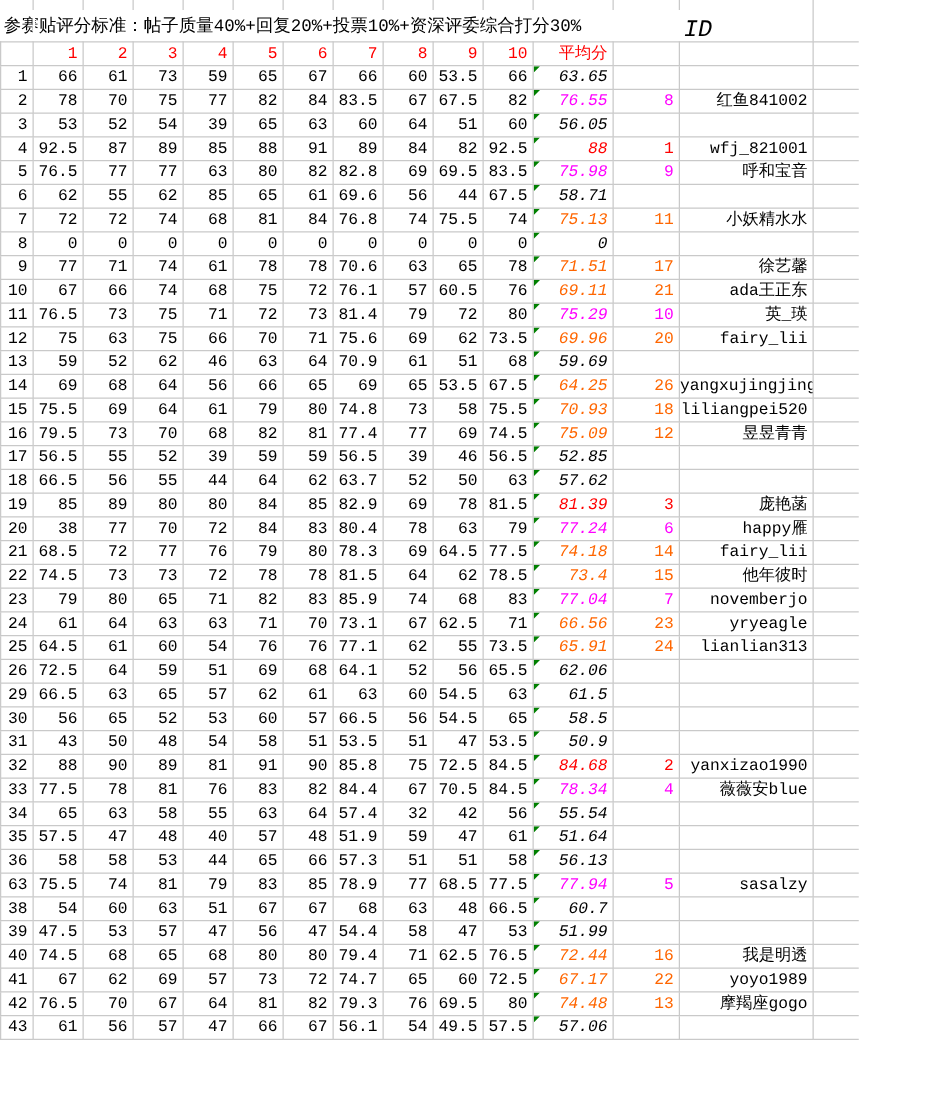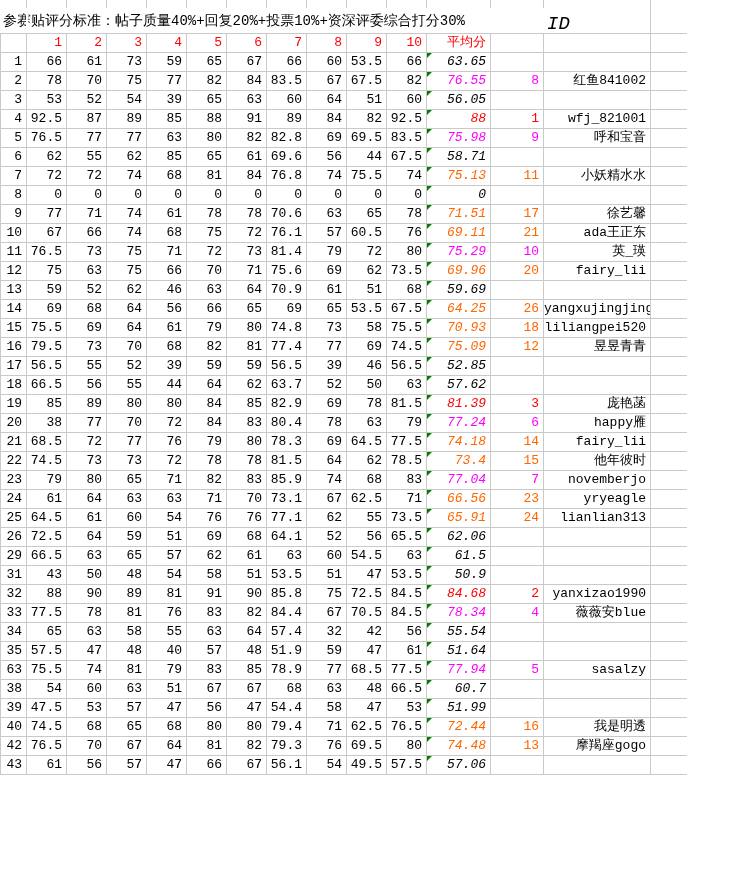--- a/index.html
+++ b/index.html
@@ -578,20 +578,38 @@
           <td class="sc">60</td>
           <td class="sc">54.5</td>
           <td class="sc">63</td>
           <td class="avg"><span class="tri"></span><span>61.5</span></td>
           <td class="rk"></td>
           <td class="id"></td>
           <td></td>
           <td></td>
         </tr>
         <tr>
+          <td class="rn">30</td>
+          <td class="sc">56</td>
+          <td class="sc">65</td>
+          <td class="sc">52</td>
+          <td class="sc">53</td>
+          <td class="sc">60</td>
+          <td class="sc">57</td>
+          <td class="sc">66.5</td>
+          <td class="sc">56</td>
+          <td class="sc">54.5</td>
+          <td class="sc">65</td>
+          <td class="avg"><span class="tri"></span><span>58.5</span></td>
+          <td class="rk"></td>
+          <td class="id"></td>
+          <td></td>
+          <td></td>
+        </tr>
+        <tr>
           <td class="rn">31</td>
           <td class="sc">43</td>
           <td class="sc">50</td>
           <td class="sc">48</td>
           <td class="sc">54</td>
           <td class="sc">58</td>
           <td class="sc">51</td>
           <td class="sc">53.5</td>
           <td class="sc">51</td>
           <td class="sc">47</td>
@@ -668,20 +686,38 @@
           <td class="sc">59</td>
           <td class="sc">47</td>
           <td class="sc">61</td>
           <td class="avg"><span class="tri"></span><span>51.64</span></td>
           <td class="rk"></td>
           <td class="id"></td>
           <td></td>
           <td></td>
         </tr>
         <tr>
+          <td class="rn">36</td>
+          <td class="sc">58</td>
+          <td class="sc">58</td>
+          <td class="sc">53</td>
+          <td class="sc">44</td>
+          <td class="sc">65</td>
+          <td class="sc">66</td>
+          <td class="sc">57.3</td>
+          <td class="sc">51</td>
+          <td class="sc">51</td>
+          <td class="sc">58</td>
+          <td class="avg"><span class="tri"></span><span>56.13</span></td>
+          <td class="rk"></td>
+          <td class="id"></td>
+          <td></td>
+          <td></td>
+        </tr>
+        <tr>
           <td class="rn">63</td>
           <td class="sc">75.5</td>
           <td class="sc">74</td>
           <td class="sc">81</td>
           <td class="sc">79</td>
           <td class="sc">83</td>
           <td class="sc">85</td>
           <td class="sc">78.9</td>
           <td class="sc">77</td>
           <td class="sc">68.5</td>
@@ -739,20 +775,38 @@
           <td class="sc">79.4</td>
           <td class="sc">71</td>
           <td class="sc">62.5</td>
           <td class="sc">76.5</td>
           <td class="avg orange"><span class="tri"></span><span>72.44</span></td>
           <td class="rk orange">16</td>
           <td class="id">我是明透</td>
           <td></td>
           <td></td>
         </tr>
+        <tr class="grp">
+          <td class="rn">41</td>
+          <td class="sc">67</td>
+          <td class="sc">62</td>
+          <td class="sc">69</td>
+          <td class="sc">57</td>
+          <td class="sc">73</td>
+          <td class="sc">72</td>
+          <td class="sc">74.7</td>
+          <td class="sc">65</td>
+          <td class="sc">60</td>
+          <td class="sc">72.5</td>
+          <td class="avg orange"><span class="tri"></span><span>67.17</span></td>
+          <td class="rk orange">22</td>
+          <td class="id">yoyo1989</td>
+          <td></td>
+          <td></td>
+        </tr>
         <tr>
           <td class="rn">42</td>
           <td class="sc">76.5</td>
           <td class="sc">70</td>
           <td class="sc">67</td>
           <td class="sc">64</td>
           <td class="sc">81</td>
           <td class="sc">82</td>
           <td class="sc">79.3</td>
           <td class="sc">76</td>

